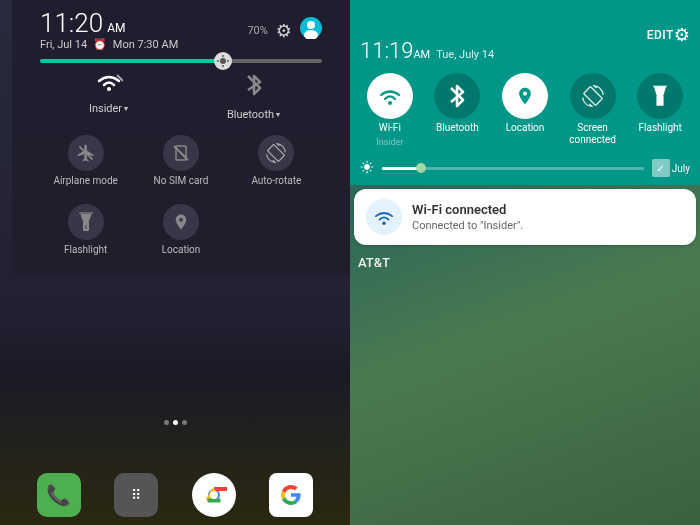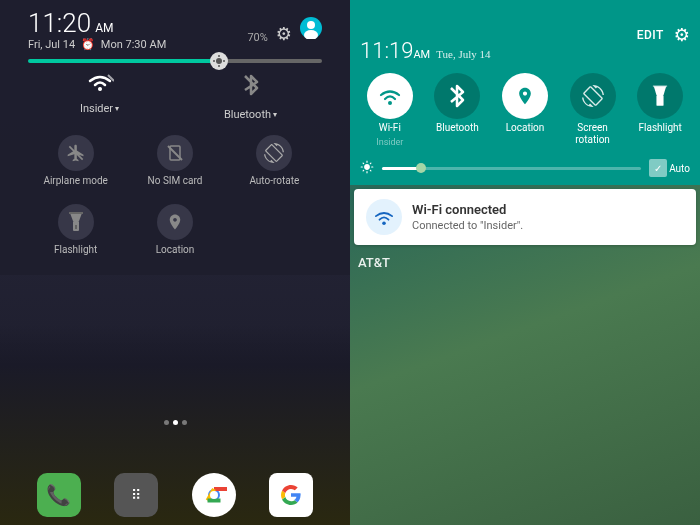--- a/index.html
+++ b/index.html
@@ -30,21 +30,21 @@
       left: 0;
       right: 0;
       height: 200px;
       background: linear-gradient(180deg, transparent 0%, #1a1a28 20%, #2a2810 100%);
     }
 
     
     .left-shade {
       position: absolute;
       top: 0;
-      left: 0;
+      left: 12px;
       right: 0;
       background: rgba(30, 30, 45, 0.97);
       padding: 10px 28px 14px;
     }
 
     .left-header {
       display: flex;
       align-items: center;
       justify-content: space-between;
       margin-bottom: 8px;
@@ -64,21 +64,21 @@
       font-size: 11px;
       color: #ccc;
       display: flex;
       align-items: center;
       gap: 6px;
       margin-top: 2px;
     }
     .left-icons-top {
       display: flex;
       gap: 8px;
-      align-items: flex-end;
+      align-items: center;
     }
 
     
     .brightness-row {
       display: flex;
       align-items: center;
       gap: 8px;
       margin: 8px 0;
     }
     .brightness-slider {
@@ -255,25 +255,24 @@
       color: white;
     }
     .right-time-am {
       font-size: 11px;
       color: white;
     }
     .right-date {
       font-size: 11px;
       color: rgba(255,255,255,0.85);
       margin-left: 6px;
-      font-family: Liberation Serif, serif;
     }
     .right-header-actions {
       display: flex;
-      gap: 10px;
+      gap: 0;
       align-items: center;
     }
     .edit-btn {
       color: white;
       font-size: 12px;
       font-weight: 500;
       letter-spacing: 0.5px;
     }
 
     
@@ -375,21 +374,21 @@
     }
     .right-auto-label {
       font-size: 10px;
       color: white;
     }
 
     
     .notification-card {
       background: white;
       margin: 4px;
-      border-radius: 4px;
+      border-radius: 12px;
       padding: 10px 12px;
       display: flex;
       align-items: center;
       gap: 10px;
       box-shadow: 0 1px 3px rgba(0,0,0,0.2);
     }
     .notif-icon-wrap {
       width: 36px;
       height: 36px;
       border-radius: 50%;
@@ -630,21 +629,21 @@
         <div class="tile-label">Location</div>
       </div>
 
       <div class="tile">
         <div class="tile-icon-wrap">
           <svg width="22" height="22" viewBox="0 0 24 24">
             <path d="M16.48 2.52c3.27 1.55 5.61 4.72 5.97 8.48h1.5C23.44 4.84 18.29 0 12 0l-.66.03 3.81 3.81 1.33-1.32zm-6.25-.77c-.59-.59-1.54-.59-2.12 0L1.75 8.11c-.59.59-.59 1.54 0 2.12l12.02 12.02c.59.59 1.54.59 2.12 0l6.36-6.36c.59-.59.59-1.54 0-2.12L10.23 1.75zm4.6 19.44l-12-12 6.36-6.36 12.01 12-6.37 6.36zm-7.33.87C4.25 20.51 1.91 17.34 1.55 13.58H.05C.56 19.16 5.71 24 12 24l.66-.03-3.81-3.81-1.35 1.32z" fill="rgba(255,255,255,0.85)"></path>
           </svg>
         </div>
         <div class="tile-label" style="white-space:pre-line;">Screen
-rotation</div>
+connected</div>
       </div>
 
       <div class="tile">
         <div class="tile-icon-wrap">
           <svg width="16" height="24" viewBox="0 0 18 26">
             <rect x="5" y="12" width="8" height="12" rx="1" fill="white"></rect>
             <path d="M2 2 L16 2 L13 12 L5 12 Z" fill="white"></path>
             <line x1="1" y1="2" x2="17" y2="2" stroke="rgba(255,255,255,0.5)" stroke-width="2"></line>
           </svg>
         </div>
@@ -657,21 +656,21 @@
         <svg width="14" height="14" viewBox="0 0 24 24">
           <path d="M12 7c-2.76 0-5 2.24-5 5s2.24 5 5 5 5-2.24 5-5-2.24-5-5-5zM2 13h2c.55 0 1-.45 1-1s-.45-1-1-1H2c-.55 0-1 .45-1 1s.45 1 1 1zm18 0h2c.55 0 1-.45 1-1s-.45-1-1-1h-2c-.55 0-1 .45-1 1s.45 1 1 1zM11 2v2c0 .55.45 1 1 1s1-.45 1-1V2c0-.55-.45-1-1-1s-1 .45-1 1zm0 18v2c0 .55.45 1 1 1s1-.45 1-1v-2c0-.55-.45-1-1-1s-1 .45-1 1zM5.99 4.58c-.39-.39-1.03-.39-1.41 0-.39.39-.39 1.03 0 1.41l1.06 1.06c.39.39 1.03.39 1.41 0 .38-.39.39-1.03 0-1.41L5.99 4.58zm12.37 12.37c-.39-.39-1.03-.39-1.41 0-.39.39-.39 1.03 0 1.41l1.06 1.06c.39.39 1.03.39 1.41 0 .39-.38.39-1.03 0-1.41l-1.06-1.06zm1.06-10.96c.39-.39.39-1.03 0-1.41-.39-.39-1.03-.39-1.41 0l-1.06 1.06c-.39.39-.39 1.03 0 1.41.39.38 1.03.39 1.41 0l1.06-1.06zM7.05 18.36c.39-.39.39-1.03 0-1.41-.39-.39-1.03-.39-1.41 0l-1.06 1.06c-.39.39-.39 1.03 0 1.41.39.39 1.03.39 1.41 0l1.06-1.06z" fill="white"></path>
         </svg>
       </span>
       <div class="right-slider">
         <div class="right-slider-fill"></div>
         <div class="right-slider-dot"></div>
       </div>
       <div class="right-auto">
         <div class="right-auto-check">✓</div>
-        <span class="right-auto-label">Auto</span>
+        <span class="right-auto-label">July</span>
       </div>
     </div>
 
     <div class="notification-card">
       <div class="notif-icon-wrap">
         <svg width="22" height="18" viewBox="0 0 24 20">
           <circle cx="12" cy="17" r="2" fill="#1565C0"></circle>
           <path d="M7 13 Q12 8 17 13" stroke="#1565C0" stroke-width="2" fill="none" stroke-linecap="round"></path>
           <path d="M3 9 Q12 2 21 9" stroke="#1565C0" stroke-width="2" fill="none" stroke-linecap="round"></path>
         </svg>

